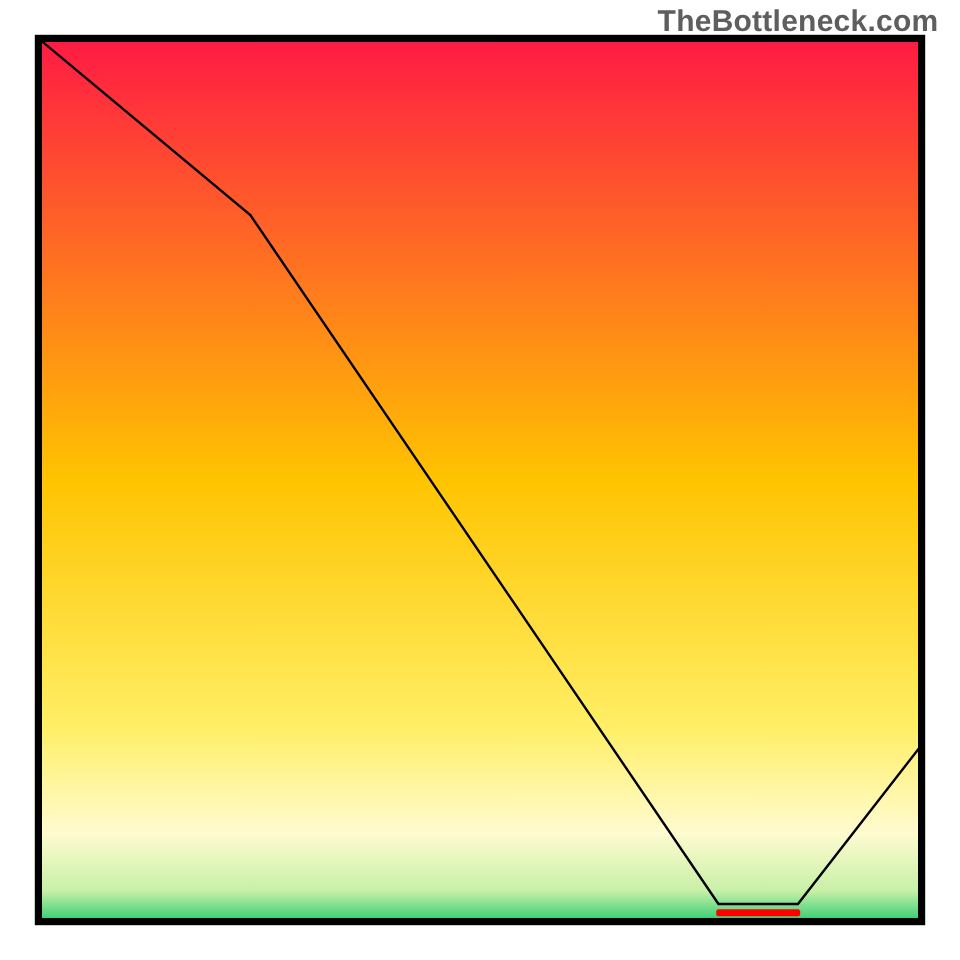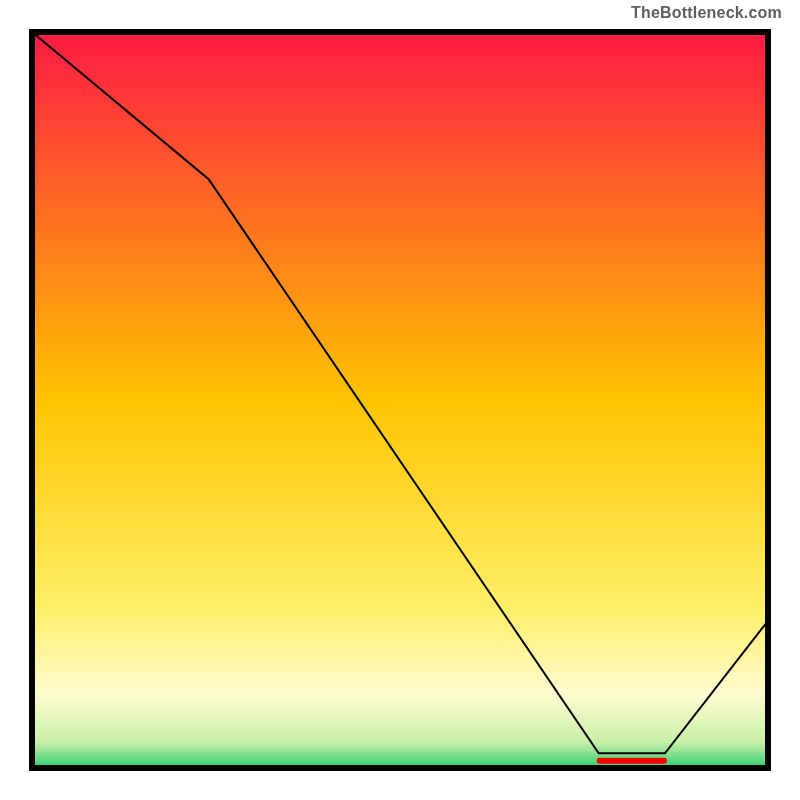--- a/index.html
+++ b/index.html
@@ -12,21 +12,21 @@
   }
   .wrap {
     position: relative;
     width: 800px;
     height: 800px;
   }
   .attribution {
     position: absolute;
     top: 4px;
     right: 18px;
-    font-size: 16px;
+    font-size: 25px;
     font-weight: 600;
     color: #5e5e5e;
     letter-spacing: 0.2px;
   }
   svg.chart {
     position: absolute;
     left: 0;
     top: 0;
   }
 </style>

